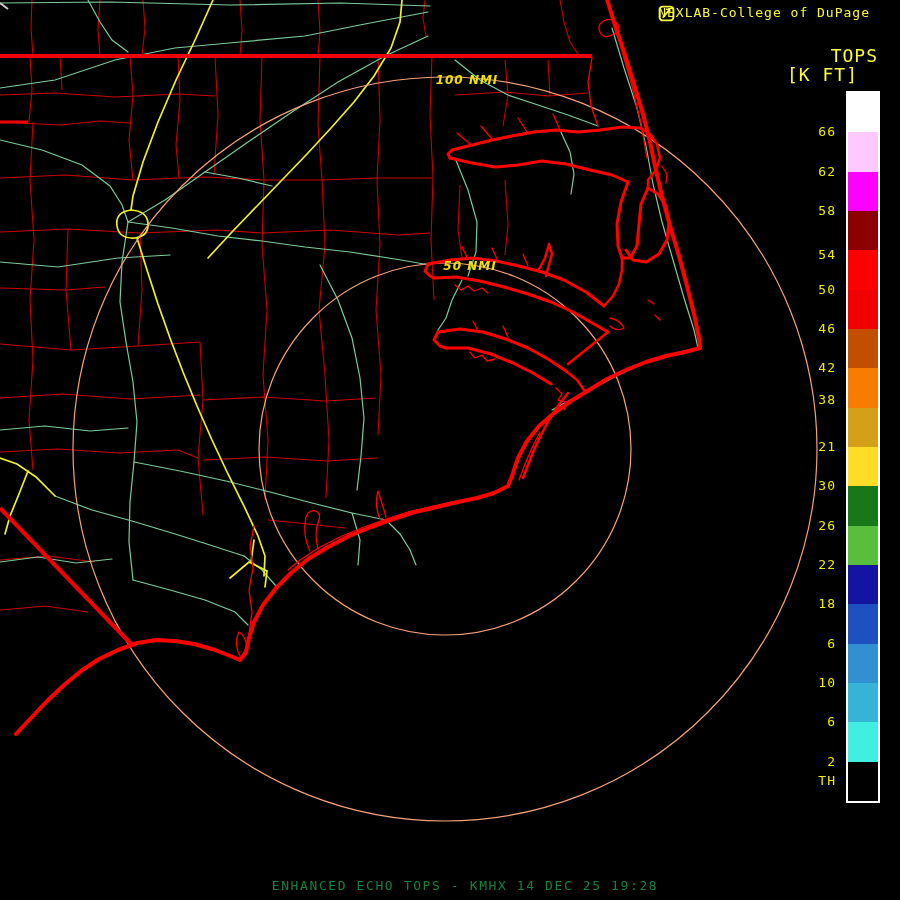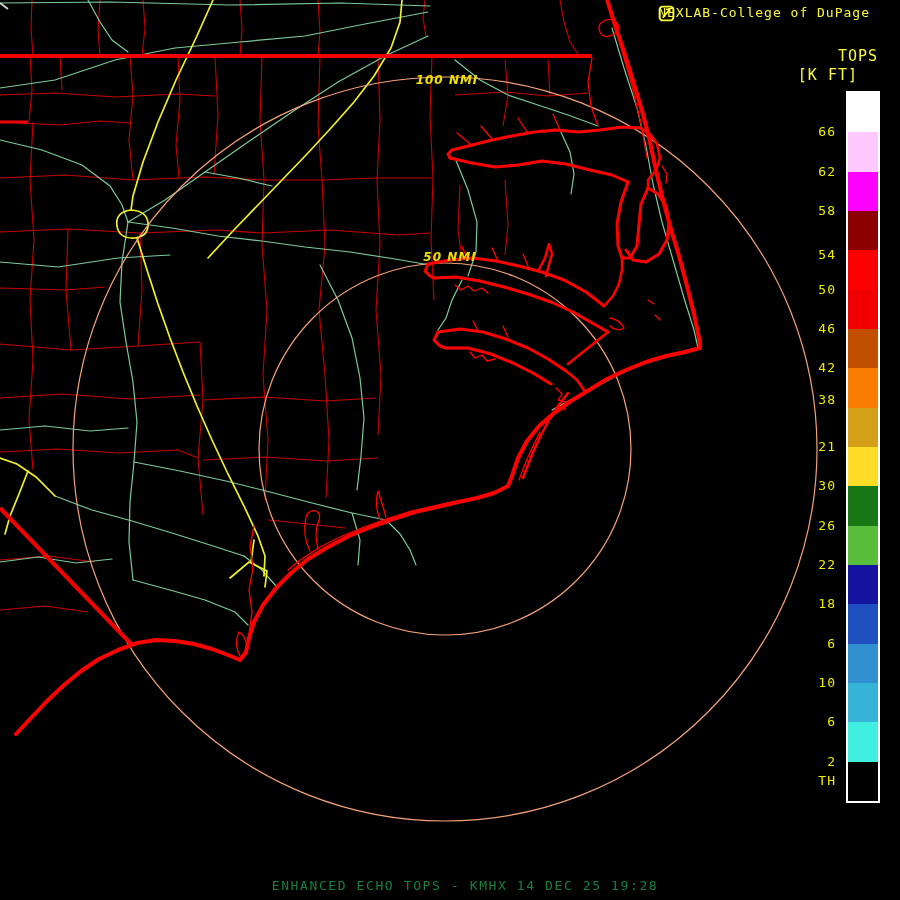--- a/index.html
+++ b/index.html
@@ -13,27 +13,27 @@
   .rings circle{stroke:var(--ring);stroke-width:1.2;fill:none;}
   .coast path{stroke:var(--coastline);fill:none;stroke-linejoin:round;stroke-linecap:round;}
   .coast .w4{stroke-width:4;} .coast .w3{stroke-width:3;} .coast .w25{stroke-width:2.5;} .coast .w13{stroke-width:1.3;}
   .stateline{stroke:var(--state_border);stroke-width:4;fill:none;}
   .corner-blip{stroke:#cccccc;stroke-width:2;fill:none;}
   
   .hdr{position:absolute;top:5px;right:14px;display:flex;align-items:center;gap:6px;
        color:var(--text_yellow);font-size:13px;letter-spacing:1px;white-space:nowrap;}
   .cod-logo{width:17px;height:17px;display:block;}
   .tops-block{position:absolute;top:51px;right:6px;text-align:right;color:var(--text_yellow);
-       font-size:15px;line-height:10px;letter-spacing:1px;}
+       font-size:18px;line-height:10px;letter-spacing:1px;}
   .tops-block .l2{margin-right:20px;margin-top:9px;}
   .footer{position:absolute;top:878px;left:465px;transform:translateX(-50%);
        color:#15803d;font-size:13px;letter-spacing:1.6px;white-space:nowrap;}
   .ring-label{position:absolute;transform:translate(-50%,-50%);color:var(--ring_label);
        font-family:"DejaVu Sans","Liberation Sans",sans-serif;
-       font-size:12px;font-weight:bold;font-style:italic;letter-spacing:1px;white-space:nowrap;}
+       font-size:12px;font-weight:bold;font-style:italic;letter-spacing:1px;white-space:nowrap;margin-left:20px;}
   
   .cb-frame{position:absolute;left:846px;top:91px;width:30px;height:708px;border:2px solid #ffffff;
        display:flex;flex-direction:column;background:#000;}
   .cb-seg{flex:1 1 auto;}
   .cb-ticks{position:absolute;left:766px;top:0;width:74px;height:900px;pointer-events:none;}
   .cb-tick{position:absolute;right:4px;color:var(--tick_yellow);font-size:13px;line-height:16px;letter-spacing:1px;}
 </style>
 </head>
 <body>
 
@@ -236,16 +236,16 @@
       <div class="cb-tick" style="top: 557px;">22</div>
       <div class="cb-tick" style="top: 596.333px;">18</div>
       <div class="cb-tick" style="top: 635.667px;">6</div>
       <div class="cb-tick" style="top: 675px;">10</div>
       <div class="cb-tick" style="top: 714.333px;">6</div>
       <div class="cb-tick" style="top: 753.667px;">2</div>
       <div class="cb-tick" style="top: 773.333px;">TH</div>
     </div>
 
   <div class="ring-label" style="left:447px;top:80px;">100 NMI</div>
-  <div class="ring-label" style="left:450px;top:257px;">50 NMI</div>
+  <div class="ring-label" style="left:450px;top:266px;">50 NMI</div>
 
   <div class="footer">ENHANCED ECHO TOPS - KMHX 14 DEC 25 19:28</div>
 </div>
 
 </body></html>

